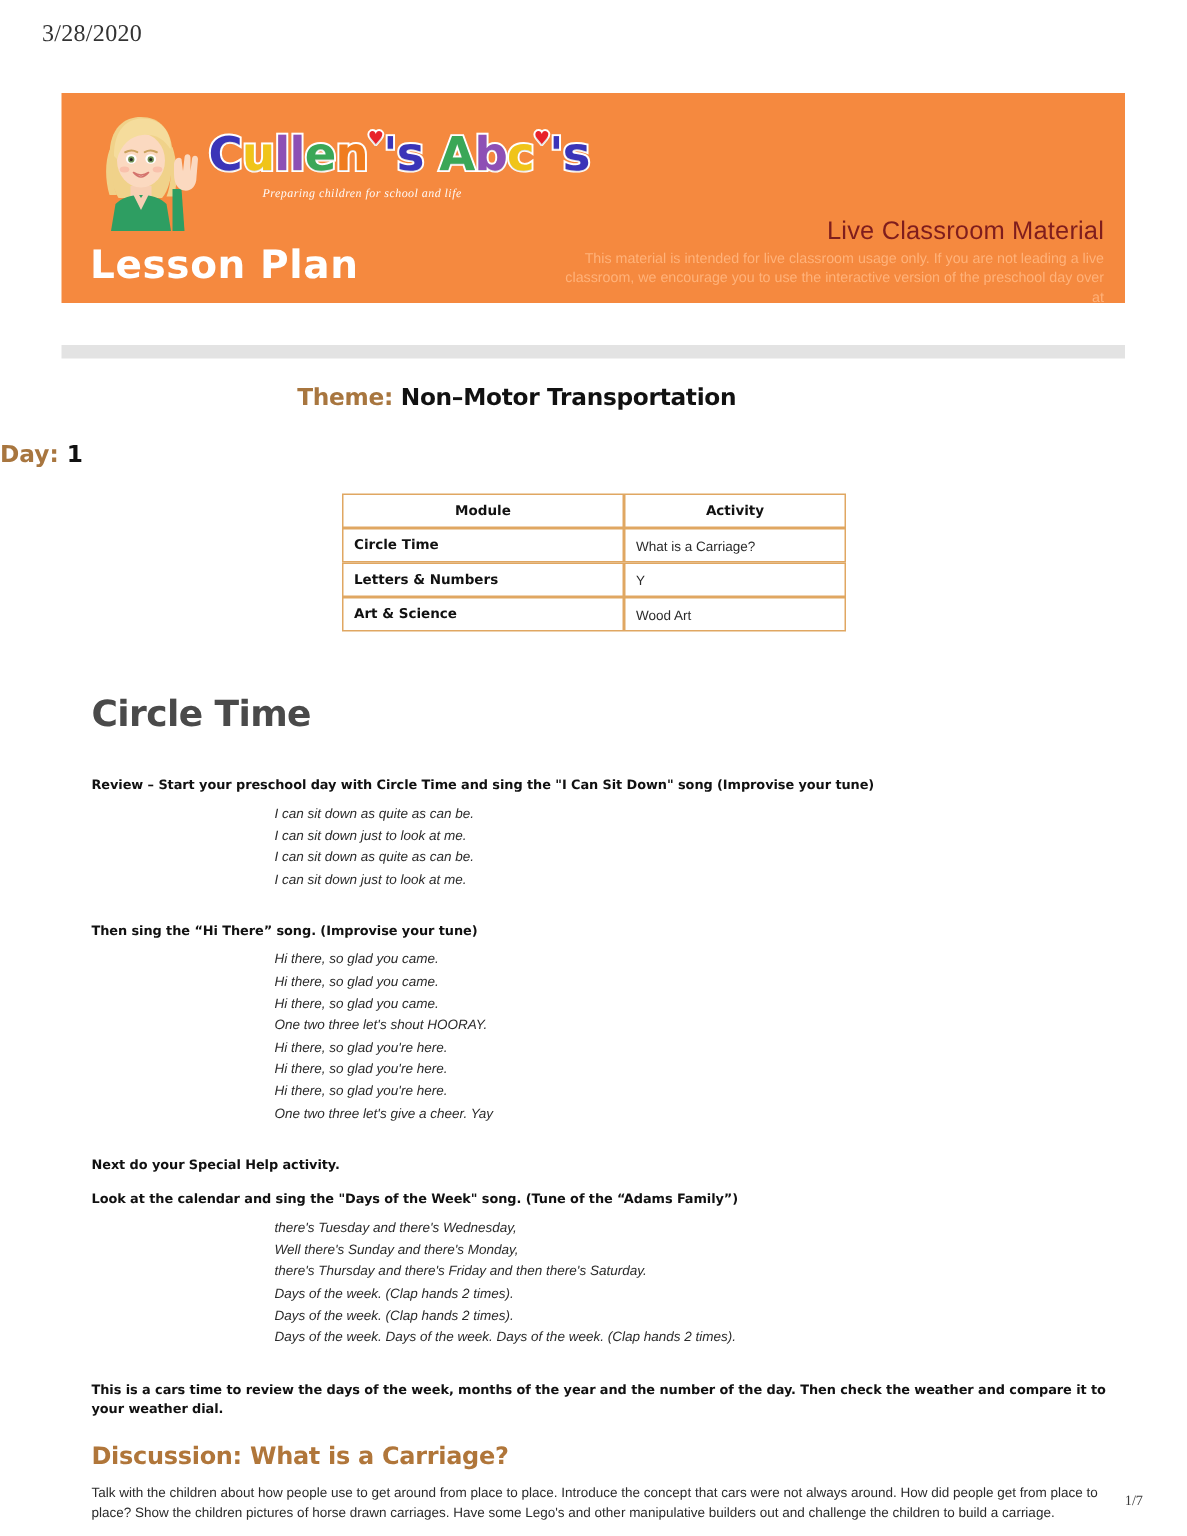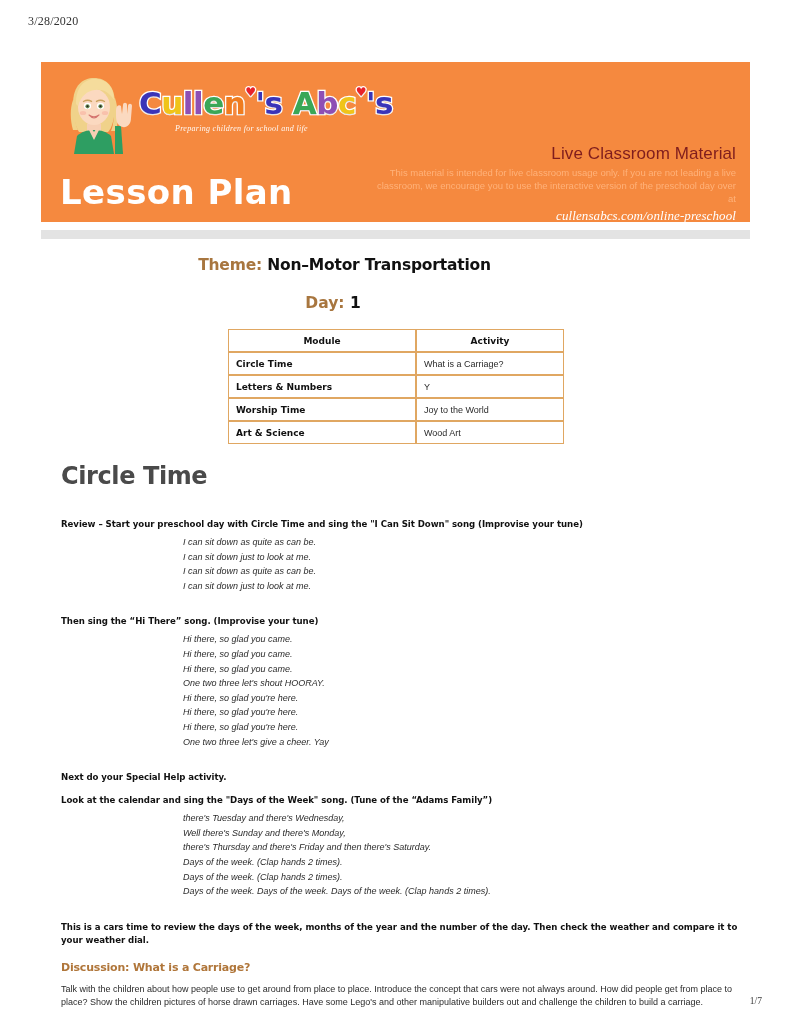--- a/index.html
+++ b/index.html
@@ -15,32 +15,32 @@
     color: #1a1a1a;
     overflow: hidden;
   }
 
   
   .print-date {
     position: absolute;
     top: 14px;
     left: 28px;
     font-family: "Liberation Serif", serif;
-    font-size: 12px;
+    font-size: 16px;
     color: #333;
     letter-spacing: .2px;
   }
 
   
   .banner {
     position: absolute;
     left: 41px;
     top: 62px;
     width: 709px;
-    height: 160px;
+    height: 140px;
     background: #f5893f;
     box-sizing: border-box;
   }
   .banner-underbar {
     position: absolute;
     left: 41px;
     top: 230px;
     width: 709px;
     height: 9px;
     background: #e3e3e3;
@@ -98,21 +98,21 @@
     opacity: .95;
   }
 
   
   .lesson-plan-title {
     position: absolute;
     left: 19px;
     bottom: 10px;
     font-family: "DejaVu Sans", sans-serif;
     font-weight: bold;
-    font-size: 34px;
+    font-size: 26px;
     color: #ffffff;
     letter-spacing: .4px;
   }
 
   
   .banner-right {
     position: absolute;
     right: 14px;
     top: 82px;
     width: 360px;
@@ -150,21 +150,21 @@
     font-family: "DejaVu Sans", sans-serif;
     font-weight: bold;
     font-size: 15.5px;
     letter-spacing: -.2px;
   }
   .day-line {
     position: absolute;
     top: 294px;
     left: 0;
     width: 666px;
-    text-align: center;
+    text-align: left;
     font-family: "DejaVu Sans", sans-serif;
     font-weight: bold;
     font-size: 15.5px;
   }
   .label-brown { color: #a8763f; }
   .value-black { color: #111111; }
 
   
   .module-table {
     position: absolute;
@@ -234,21 +234,21 @@
     font-family: "Liberation Sans", sans-serif;
     font-style: italic;
     font-size: 9px;
     line-height: 14.6px;
     color: #2b2b2b;
   }
   .gap-md { height: 22px; }
   h2.discussion {
     font-family: "DejaVu Sans", sans-serif;
     font-weight: bold;
-    font-size: 11px;
+    font-size: 16px;
     color: #b0763a;
     margin: 13px 0 9px 0;
     letter-spacing: -.2px;
   }
   p.para {
     font-family: "Liberation Sans", sans-serif;
     font-size: 9px;
     line-height: 13.6px;
     color: #2b2b2b;
     margin: 0;
@@ -354,24 +354,20 @@
   <tbody>
     <tr>
       <td class="mod">Circle Time</td>
       <td class="act">What is a Carriage?</td>
     </tr>
     <tr>
       <td class="mod">Letters &amp; Numbers</td>
       <td class="act">Y</td>
     </tr>
     <tr>
-      <td class="mod">Worship Time</td>
-      <td class="act">Joy to the World</td>
-    </tr>
-    <tr>
       <td class="mod">Art &amp; Science</td>
       <td class="act">Wood Art</td>
     </tr>
   </tbody>
 </table>
 
 <div class="content">
 
   <h1 class="section-title">Circle Time</h1>
 

